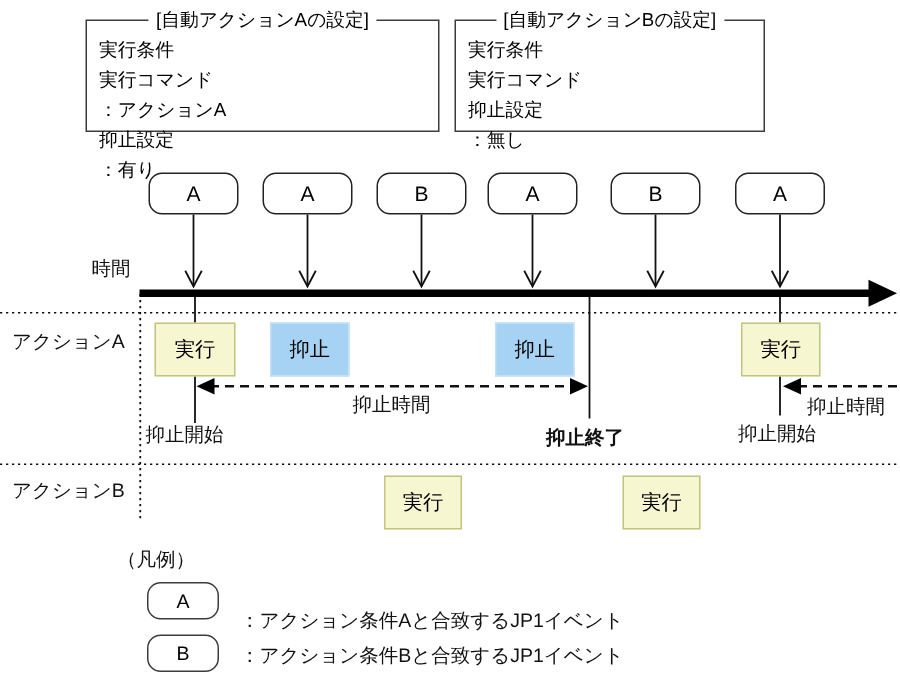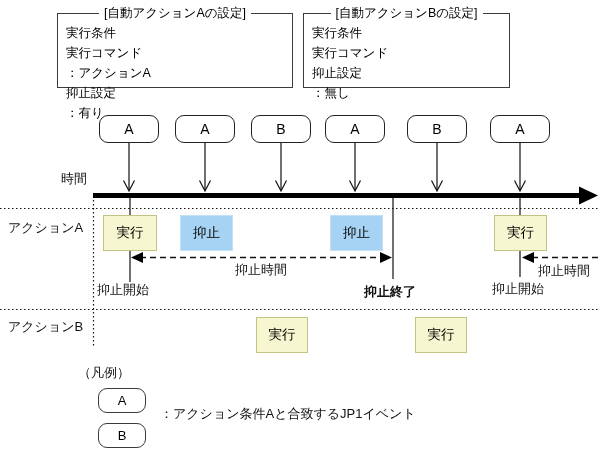--- a/index.html
+++ b/index.html
@@ -144,14 +144,15 @@
   <div class="txt center-x" style="left:261px; top:261px;">抑止時間</div>
   <div class="txt" style="left:538px; top:262px;">抑止時間</div>
   <div class="txt" style="left:97px;  top:281px;">抑止開始</div>
   <div class="txt" style="left:364px; top:283px;font-weight:bold;">抑止終了</div>
   <div class="txt" style="left:492px; top:280px;">抑止開始</div>
 
   <div class="txt" style="left:78px; top:364px;">（凡例）</div>
   <div class="lpill" style="top:388px;">A</div>
   <div class="txt" style="left:160px; top:393px;margin-top:12px;">：アクション条件Aと合致するJP1イベント</div>
   <div class="lpill" style="top:423px;">B</div>
+  <div class="txt" style="left:160px; top:428px;">：アクション条件Bと合致するJP1イベント</div>
 
 </div>
 
 </body></html>

